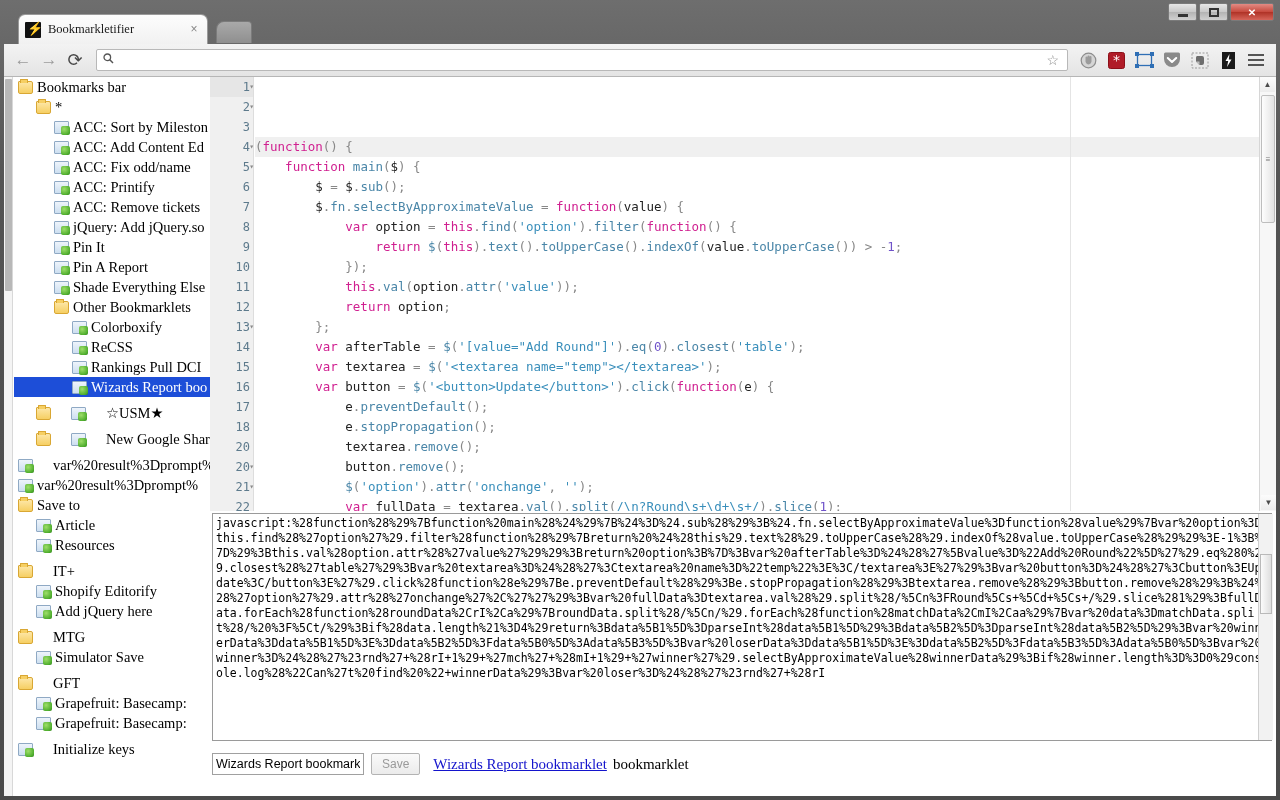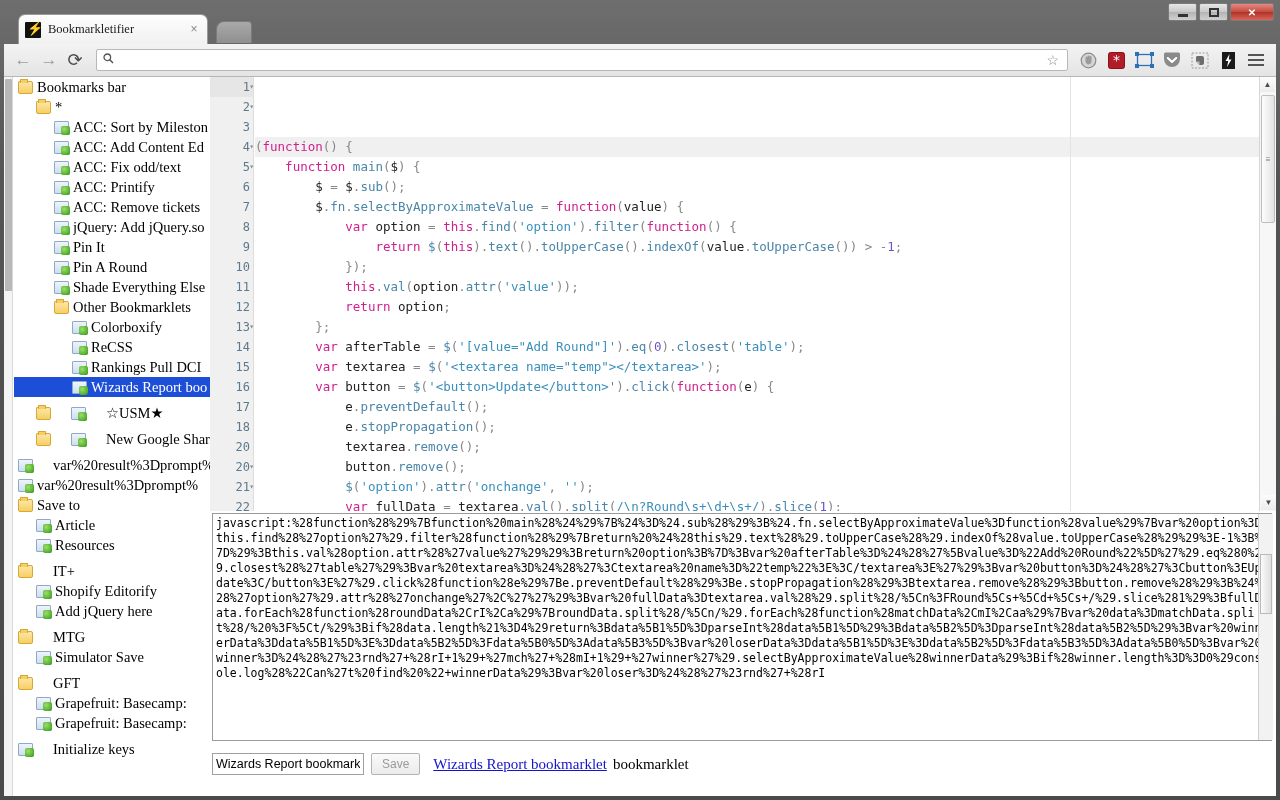--- a/index.html
+++ b/index.html
@@ -375,41 +375,41 @@
           <div class="node ind2">
             <span class="ficon bm"></span>
             <span class="lbl">ACC: Sort by Mileston</span>
           </div>
           <div class="node ind2">
             <span class="ficon bm"></span>
             <span class="lbl">ACC: Add Content Ed</span>
           </div>
           <div class="node ind2">
             <span class="ficon bm"></span>
-            <span class="lbl">ACC: Fix odd/text</span>
+            <span class="lbl">ACC: Fix odd/name</span>
           </div>
           <div class="node ind2">
             <span class="ficon bm"></span>
             <span class="lbl">ACC: Printify</span>
           </div>
           <div class="node ind2">
             <span class="ficon bm"></span>
             <span class="lbl">ACC: Remove tickets  </span>
           </div>
           <div class="node ind2">
             <span class="ficon bm"></span>
             <span class="lbl">jQuery: Add jQuery.so</span>
           </div>
           <div class="node ind2">
             <span class="ficon bm"></span>
             <span class="lbl">Pin It</span>
           </div>
           <div class="node ind2">
             <span class="ficon bm"></span>
-            <span class="lbl">Pin A Round</span>
+            <span class="lbl">Pin A Report</span>
           </div>
           <div class="node ind2">
             <span class="ficon bm"></span>
             <span class="lbl">Shade Everything Else</span>
           </div>
           <div class="node ind2">
             <span class="ficon folder"></span>
             <span class="lbl">Other Bookmarklets</span>
           </div>
           <div class="node ind3">

